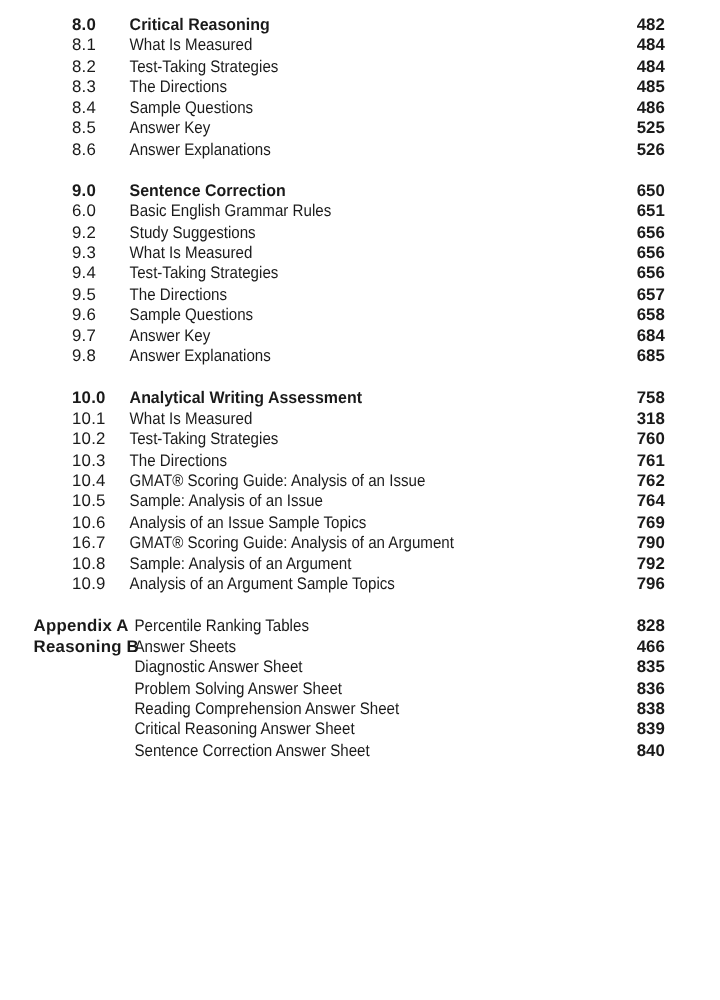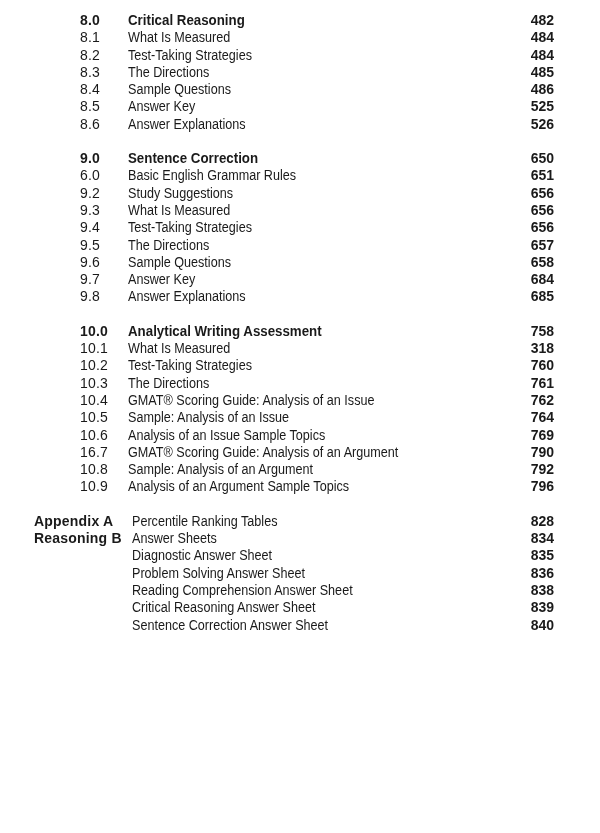--- a/index.html
+++ b/index.html
@@ -22,21 +22,20 @@
       width: 600px;
     }
     .section {
       margin-bottom: 17px;
     }
     .row {
       position: relative;
       height: 17.3px;
       line-height: 17.3px;
       font-size: 14px;
-      margin-left: 20px;
     }
     .row .num {
       position: absolute;
       left: 60px;
       letter-spacing: 0.2px;
     }
     .row .title {
       position: absolute;
       left: 108px;
       transform: scaleX(0.9);
@@ -50,21 +49,21 @@
       font-size: 14px;
     }
     .row.head .num,
     .row.head .title {
       font-weight: bold;
     }
     .row.head .title {
       transform: scaleX(0.95);
     }
     .appendix .row .num {
-      left: 14px;
+      left: 28px;
       font-weight: bold;
     }
     .appendix .row .title {
       left: 112px;
     }
   </style>
 </head>
 <body>
 
 <div class="toc">
@@ -210,21 +209,21 @@
 
   <div class="section appendix">
     <div class="row">
         <span class="num">Appendix A</span>
         <span class="title">Percentile Ranking Tables</span>
         <span class="page">828</span>
       </div>
     <div class="row">
         <span class="num">Reasoning B</span>
         <span class="title">Answer Sheets</span>
-        <span class="page">834</span>
+        <span class="page">466</span>
       </div>
     <div class="row">
         <span class="num"></span>
         <span class="title">Diagnostic Answer Sheet</span>
         <span class="page">835</span>
       </div>
     <div class="row">
         <span class="num"></span>
         <span class="title">Problem Solving Answer Sheet</span>
         <span class="page">836</span>

